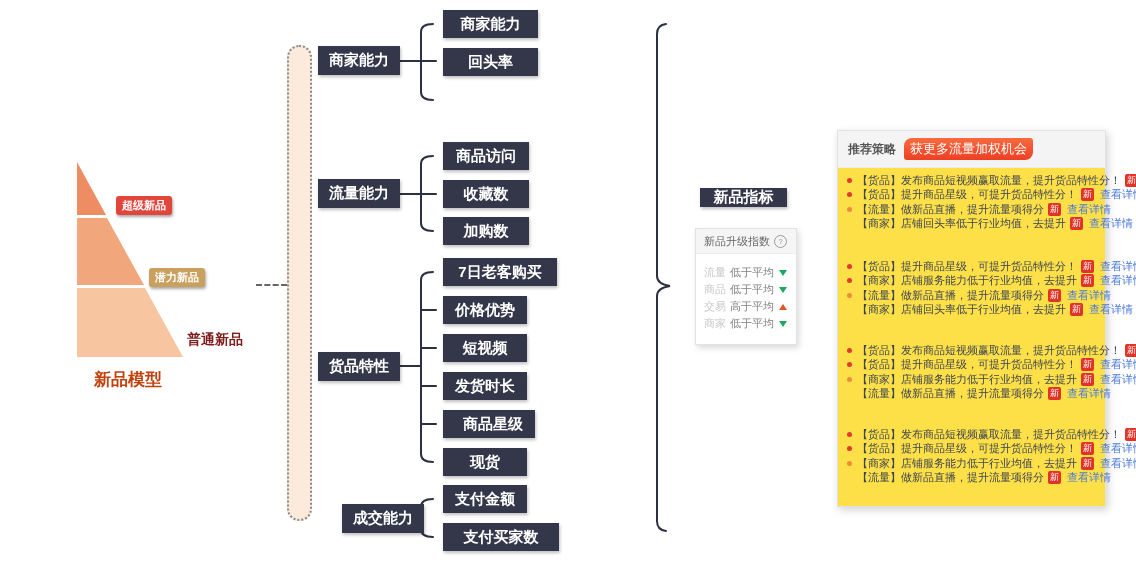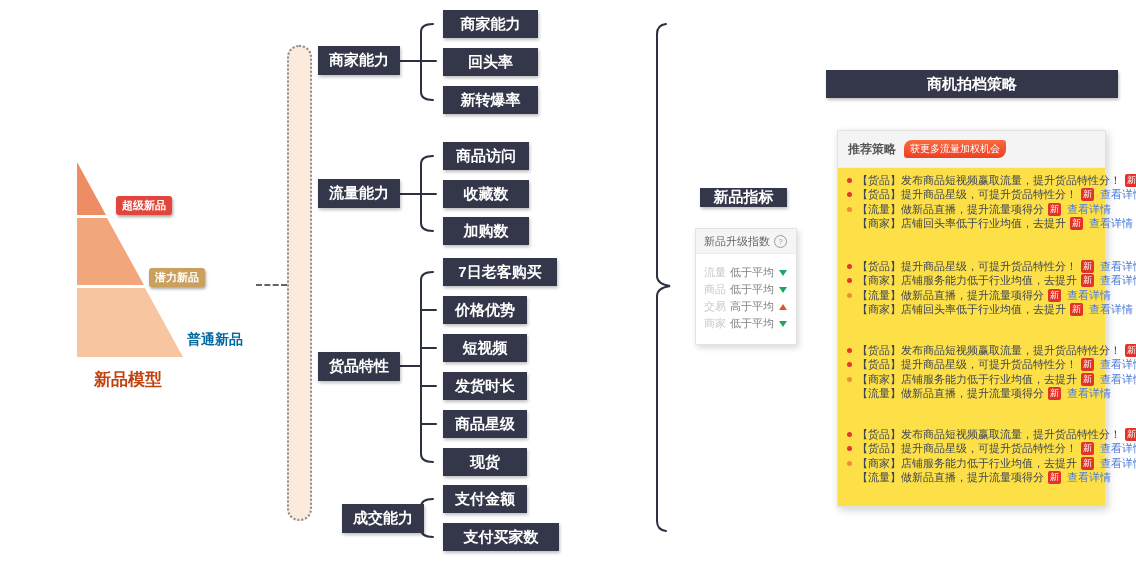--- a/index.html
+++ b/index.html
@@ -11,21 +11,21 @@
 
   
   .node{position:absolute;z-index:2;background:#333749;color:#fff;font-weight:bold;
         font-size:15px;display:flex;align-items:center;justify-content:center;
         box-shadow:1px 2px 3px rgba(0,0,0,.25);white-space:nowrap;}
 
   
   .pyr-seg{position:absolute;}
   .pyr-badge{position:absolute;z-index:3;color:#fff;font-size:11px;font-weight:bold;
              padding:2px 6px;border-radius:3px;box-shadow:1px 2px 3px rgba(0,0,0,.35);white-space:nowrap;}
-  .pyr-plain{position:absolute;z-index:3;color:#0369a1;font-size:14px;font-weight:600;white-space:nowrap;}
+  .pyr-plain{position:absolute;z-index:3;color:#7f1d1d;font-size:14px;font-weight:600;white-space:nowrap;}
   .pyr-title{position:absolute;z-index:3;color:#c2410c;font-size:17px;font-weight:bold;white-space:nowrap;}
 
   
   .strip{position:absolute;left:287px;top:45px;width:21px;height:472px;background:#fcebdd;
          border:2px dotted #8a8a8a;border-radius:12px;z-index:0;}
   .squiggle{position:absolute;left:256px;top:284px;width:31px;height:0;border-top:2px dashed #666;z-index:0;}
 
   
   .idx-card{position:absolute;left:695px;top:228px;width:100px;z-index:2;background:#fff;
             border:1px solid #e3e3e3;box-shadow:2px 3px 6px rgba(0,0,0,.15);}
@@ -42,21 +42,21 @@
   .tri.up{border-bottom:6px solid #e25427;}
 
   
   .strat-title{position:absolute;left:826px;top:70px;width:292px;height:28px;z-index:2;}
   .strat-card{position:absolute;left:837px;top:130px;width:267px;height:375px;z-index:2;background:#fde047;
               border:1px solid #e2e2e2;box-shadow:2px 3px 8px rgba(0,0,0,.18);}
   .strat-head{background:#f4f4f4;border-bottom:1px solid #ececec;height:36px;display:flex;
               align-items:center;padding:0 10px;}
   .strat-head .hl{font-size:12px;font-weight:bold;color:#555;}
   .head-badge{margin-left:8px;background:linear-gradient(180deg,#f86a3e,#ee3f23);color:#fff;
-              font-size:10px;padding:2px 6px;border-radius:8px 3px 8px 3px;white-space:nowrap;}
+              font-size:13px;padding:2px 6px;border-radius:8px 3px 8px 3px;white-space:nowrap;}
   .s-group{position:absolute;left:0;width:100%;}
   .s-line{display:flex;align-items:center;height:14.5px;padding-left:9px;font-size:11px;
           color:#3d4453;white-space:nowrap;}
   .dot{width:5px;height:5px;border-radius:50%;margin-right:5px;flex:0 0 auto;}
   .dot.red{background:#e0392e;}
   .dot.orange{background:#f08a3c;}
   .dot.none{visibility:hidden;}
   .new-badge{display:inline-block;width:13px;height:13px;background:#e23329;color:#fff;
              font-size:9px;line-height:13px;text-align:center;border-radius:2px;margin:0 4px;flex:0 0 auto;}
   .link{color:#4a78d8;margin-left:2px;cursor:pointer;}
@@ -101,31 +101,30 @@
   <div class="squiggle"></div>
   <div class="strip"></div>
 
   <div class="node" style="left:318px;top:46px;width:82px;height:29px;">商家能力</div>
   <div class="node" style="left:318px;top:179px;width:82px;height:29px;">流量能力</div>
   <div class="node" style="left:318px;top:352px;width:82px;height:29px;">货品特性</div>
   <div class="node" style="left:318px;top:504px;width:82px;height:29px;margin-left:24px;">成交能力</div>
 
   <div class="node" style="left:443px;top:10px;width:95px;height:28px;">商家能力</div>
   <div class="node" style="left:443px;top:48px;width:95px;height:28px;">回头率</div>
-  <div class="node" style="left:443px;top:86px;width:95px;height:28px;">新转爆率</div>
 
   <div class="node" style="left:443px;top:142px;width:86px;height:28px;">商品访问</div>
   <div class="node" style="left:443px;top:180px;width:86px;height:28px;">收藏数</div>
   <div class="node" style="left:443px;top:217px;width:86px;height:28px;">加购数</div>
 
   <div class="node" style="left:443px;top:258px;width:114px;height:28px;">7日老客购买</div>
   <div class="node" style="left:443px;top:296px;width:84px;height:28px;">价格优势</div>
   <div class="node" style="left:443px;top:334px;width:84px;height:28px;">短视频</div>
   <div class="node" style="left:443px;top:372px;width:84px;height:28px;">发货时长</div>
-  <div class="node" style="left:443px;top:410px;width:84px;height:28px;">商品星级</div>
+  <div class="node" style="left:443px;top:410px;width:84px;height:28px;padding-left:8px;">商品星级</div>
   <div class="node" style="left:443px;top:448px;width:84px;height:28px;">现货</div>
 
   <div class="node" style="left:443px;top:485px;width:84px;height:28px;">支付金额</div>
   <div class="node" style="left:443px;top:523px;width:116px;height:28px;">支付买家数</div>
 
   <div class="node" style="left:700px;top:188px;width:87px;height:19px;">新品指标</div>
 
   <div class="idx-card">
     <div class="idx-head">
       <span>新品升级指数</span>
@@ -148,21 +147,20 @@
         <span class="tri up"></span>
       </div>
       <div class="idx-row">
         <span class="lb">商家</span>
         <span class="vl">低于平均</span>
         <span class="tri down"></span>
       </div>
     </div>
   </div>
 
-  <div class="node strat-title">商机拍档策略</div>
 
   <div class="strat-card">
     <div class="strat-head">
       <span class="hl">推荐策略</span>
       <span class="head-badge">获更多流量加权机会</span>
     </div>
 
     <div class="s-group" style="top:42px;">
       <div class="s-line">
         <span class="dot red"></span>

